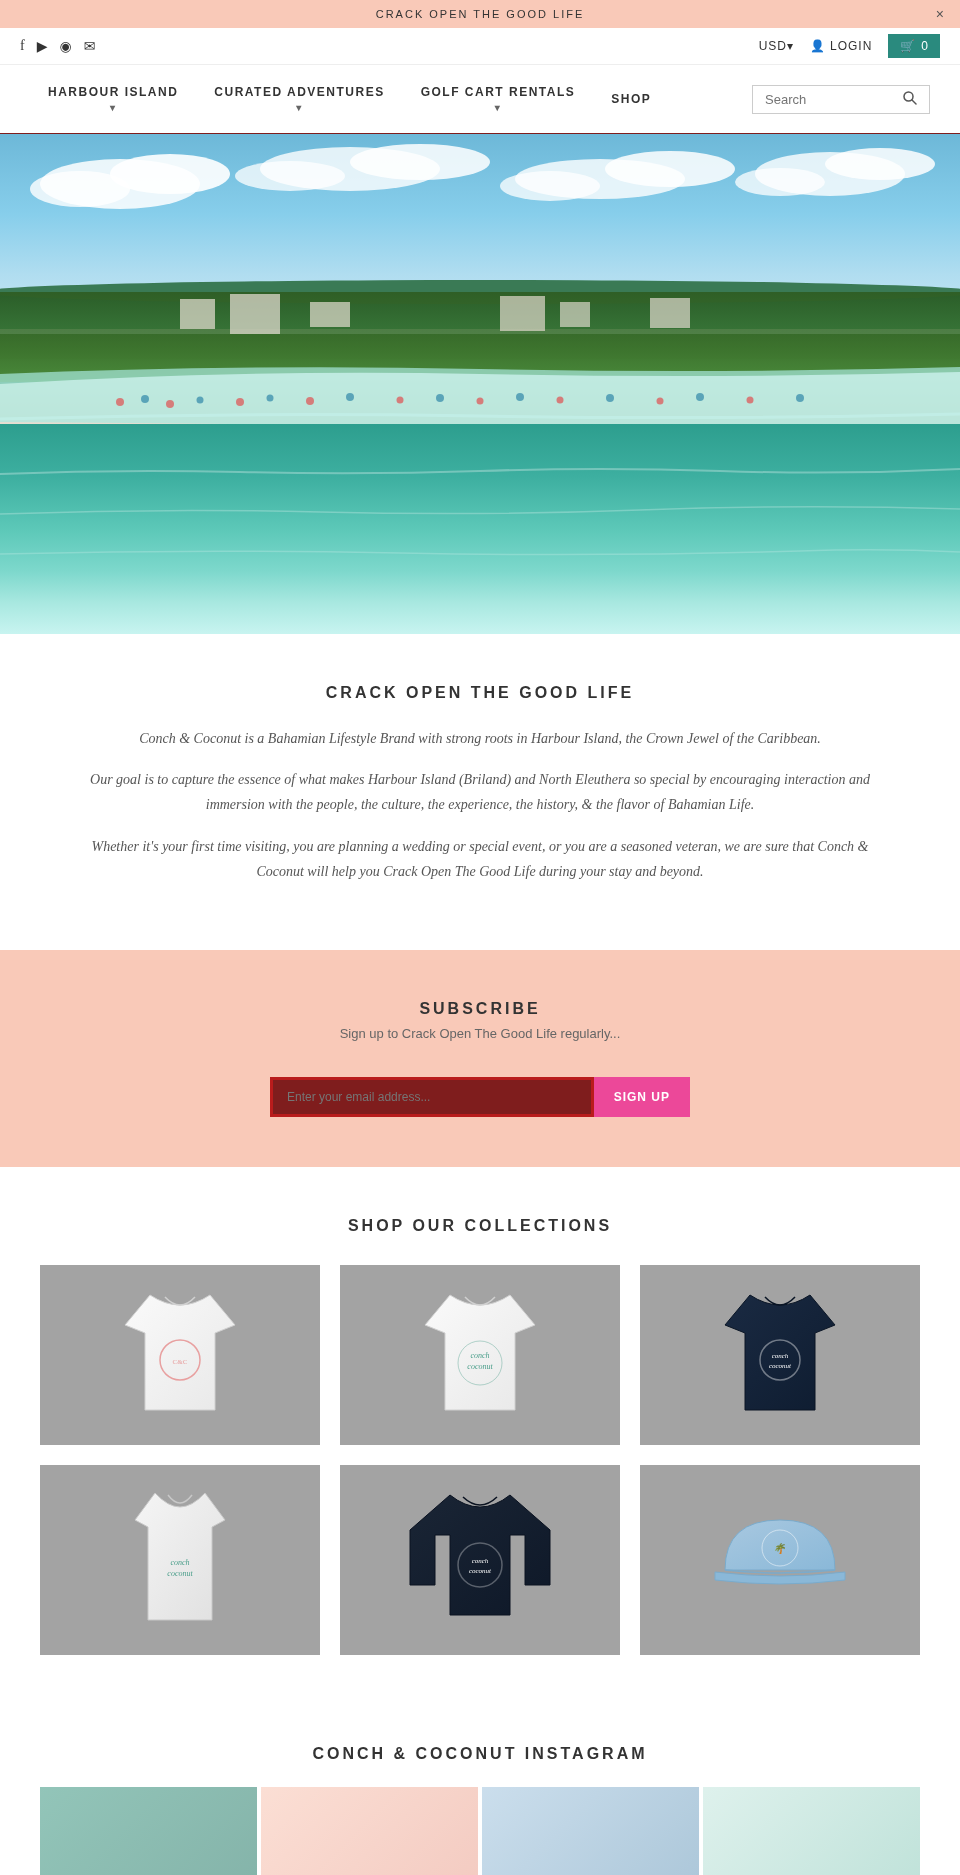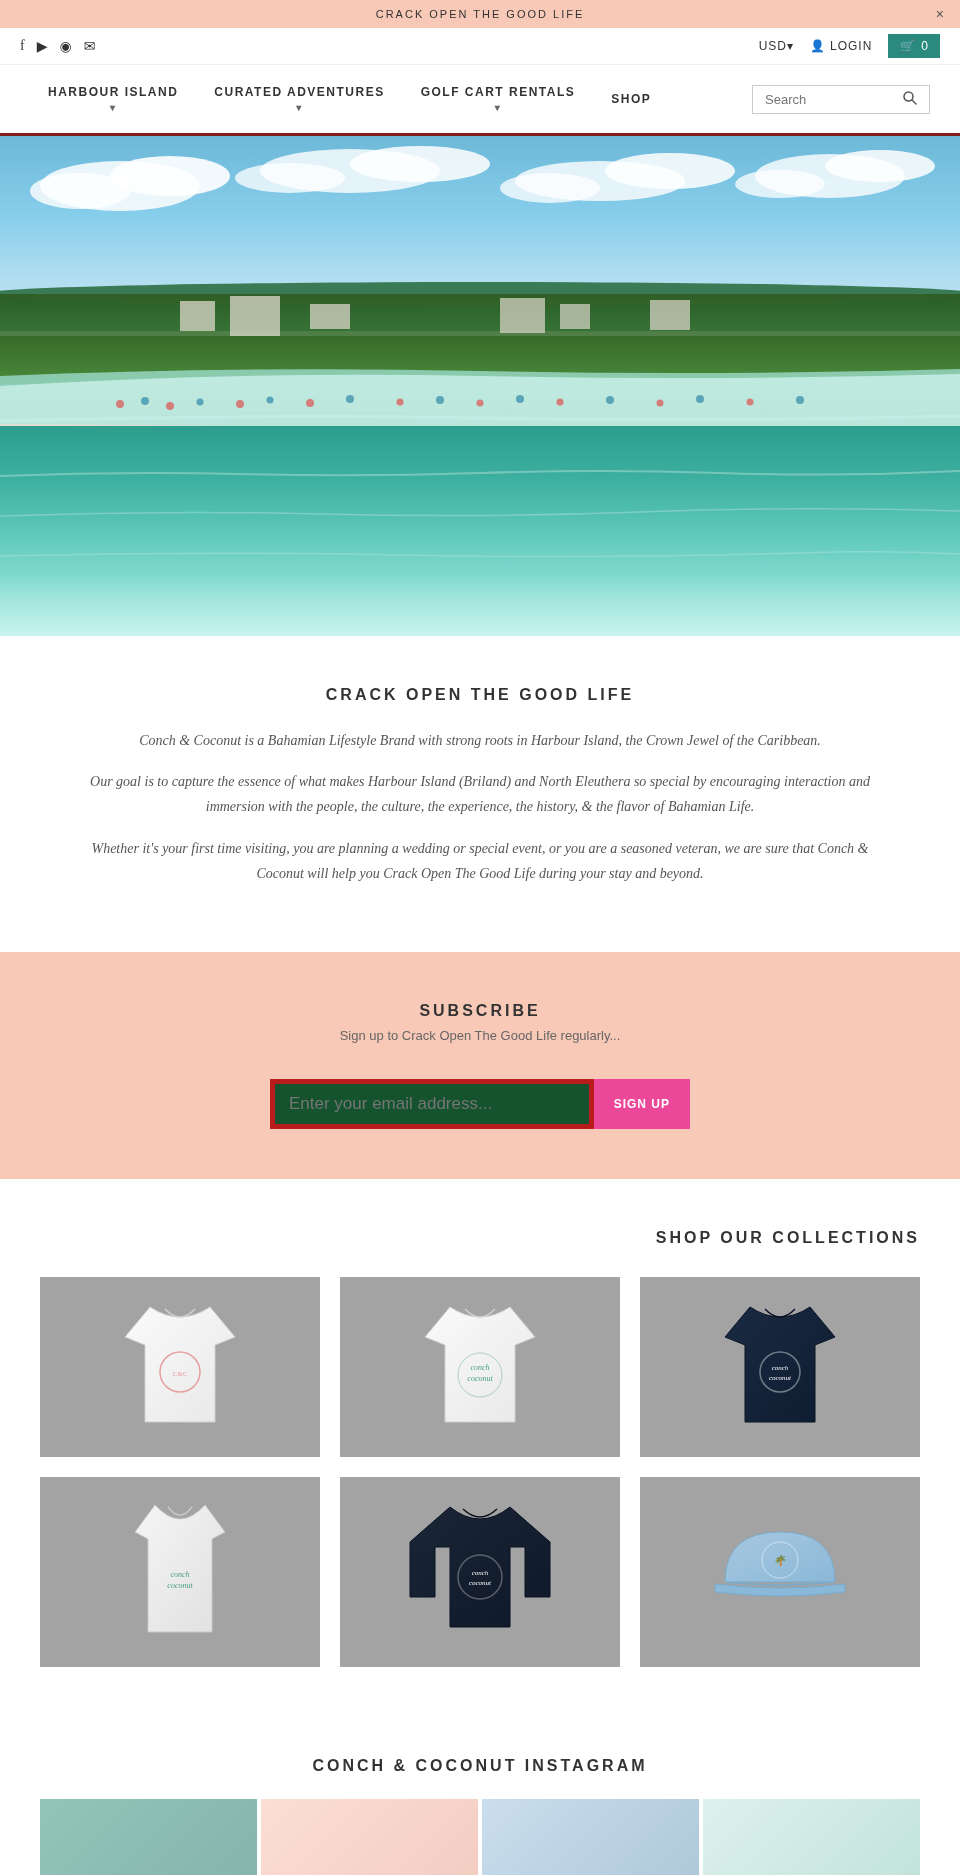--- a/index.html
+++ b/index.html
@@ -77,21 +77,21 @@
       align-items: center;
       gap: 6px;
     }
 
     
     .main-nav {
       display: flex;
       align-items: center;
       justify-content: space-between;
       padding: 10px 30px;
-      border-bottom: 3px solid #7f1d1d;
+      border-bottom: 1px solid #7f1d1d;
     }
     .nav-links {
       display: flex;
       align-items: center;
       gap: 0;
     }
     .nav-item {
       font-family: 'Helvetica Neue', Arial, sans-serif;
       font-size: 12px;
       letter-spacing: 1.5px;
@@ -257,45 +257,45 @@
     }
     .subscribe-form {
       display: flex;
       justify-content: center;
       gap: 0;
       max-width: 420px;
       margin: 0 auto;
     }
     .email-input {
       flex: 1;
-      border: 5px solid #b91c1c;
+      border: 3px solid #b91c1c;
       padding: 10px 14px;
-      font-size: 17px;
+      font-size: 12px;
       outline: none;
       font-family: 'Helvetica Neue', Arial, sans-serif;
-      background: #14532d;
+      background: #7f1d1d;
       color: #999;
     }
     .signup-btn {
       background: #ec4899;
       color: #fff;
       border: none;
       padding: 10px 20px;
       font-size: 12px;
       letter-spacing: 1px;
       font-weight: 600;
       cursor: pointer;
       font-family: 'Helvetica Neue', Arial, sans-serif;
       text-transform: uppercase;
     }
 
     
     .shop-section {
       padding: 50px 40px;
-      text-align: right;
+      text-align: center;
     }
     .products-grid {
       display: grid;
       grid-template-columns: repeat(3, 1fr);
       gap: 20px;
       margin-top: 30px;
     }
     .product-card {
       cursor: pointer;
       display: flex;

